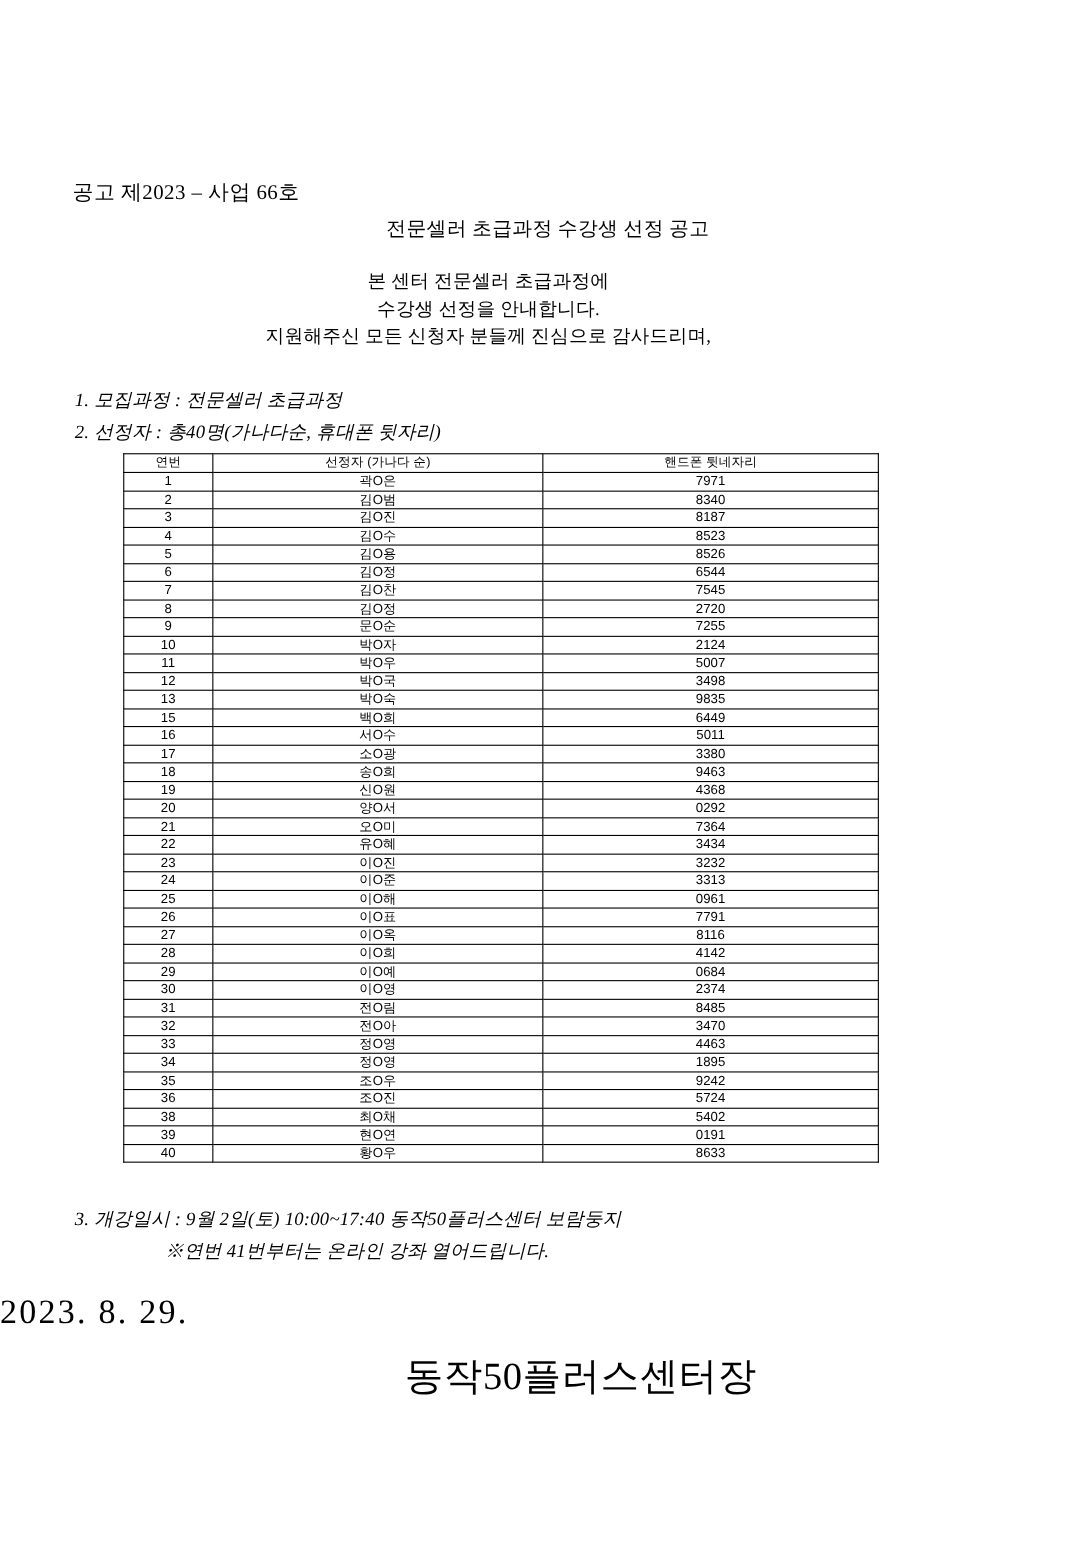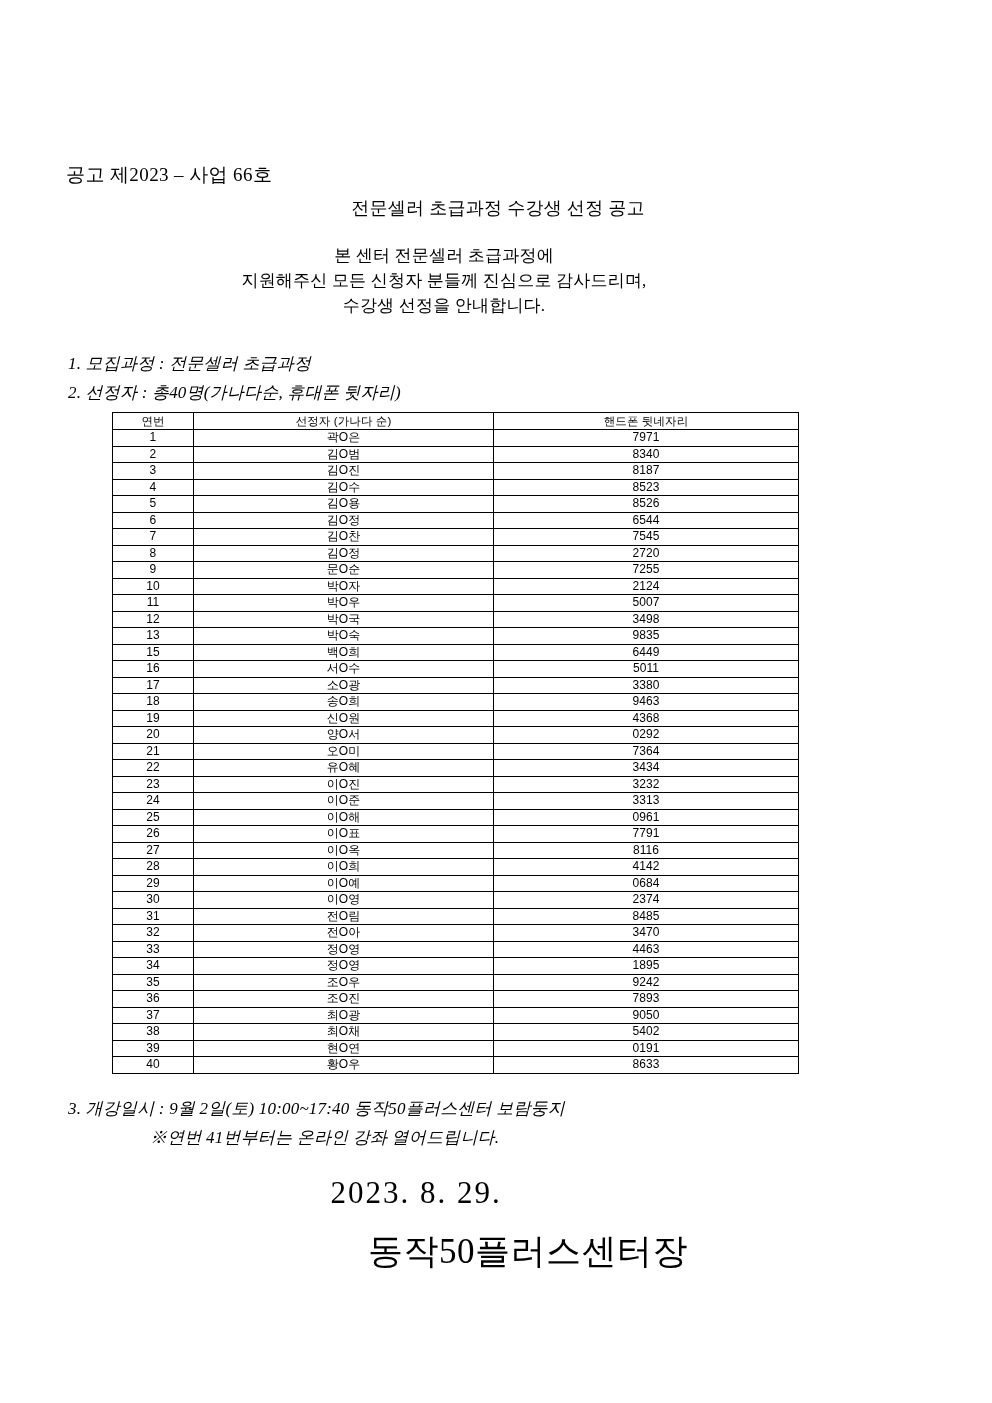--- a/index.html
+++ b/index.html
@@ -109,21 +109,20 @@
     height: 16px;
     font-size: 11.5px;
   }
 
   
   .sign-date {
     position: absolute;
     left: 0;
     top: 1175px;
     width: 832px;
-    text-align: center;
     font-size: 31px;
     letter-spacing: 2px;
   }
   .sign-org {
     position: absolute;
     left: 0;
     top: 1228px;
     width: 992px;
     text-align: center;
     font-size: 35px;
@@ -135,22 +134,22 @@
 <body>
 
 <div class="page">
 
   <div class="doc-number">공고 제2023 – 사업 66호</div>
 
   <div class="doc-title">전문셀러 초급과정 수강생 선정 공고</div>
 
   <div class="intro">
     <div>본 센터 전문셀러 초급과정에</div>
+    <div>수강생 선정을 안내합니다.</div>
     <div>지원해주신 모든 신청자 분들께 진심으로 감사드리며,</div>
-    <div>수강생 선정을 안내합니다.</div>
   </div>
 
   <div class="item item-1">1. 모집과정 : 전문셀러 초급과정</div>
   <div class="item item-2">2. 선정자 : 총40명(가나다순, 휴대폰 뒷자리)</div>
 
   <div class="roster-wrap">
     <table class="roster">
       <colgroup>
         <col class="c-no">
         <col class="c-name">
@@ -330,26 +329,21 @@
             <td>1895</td>
           </tr>
           <tr>
             <td>35</td>
             <td>조O우</td>
             <td>9242</td>
           </tr>
           <tr>
             <td>36</td>
             <td>조O진</td>
-            <td>7893</td>
-          </tr>
-          <tr>
-            <td>37</td>
-            <td>최O광</td>
-            <td>9050</td>
+            <td>5724</td>
           </tr>
           <tr>
             <td>38</td>
             <td>최O채</td>
             <td>5402</td>
           </tr>
           <tr>
             <td>39</td>
             <td>현O연</td>
             <td>0191</td>

